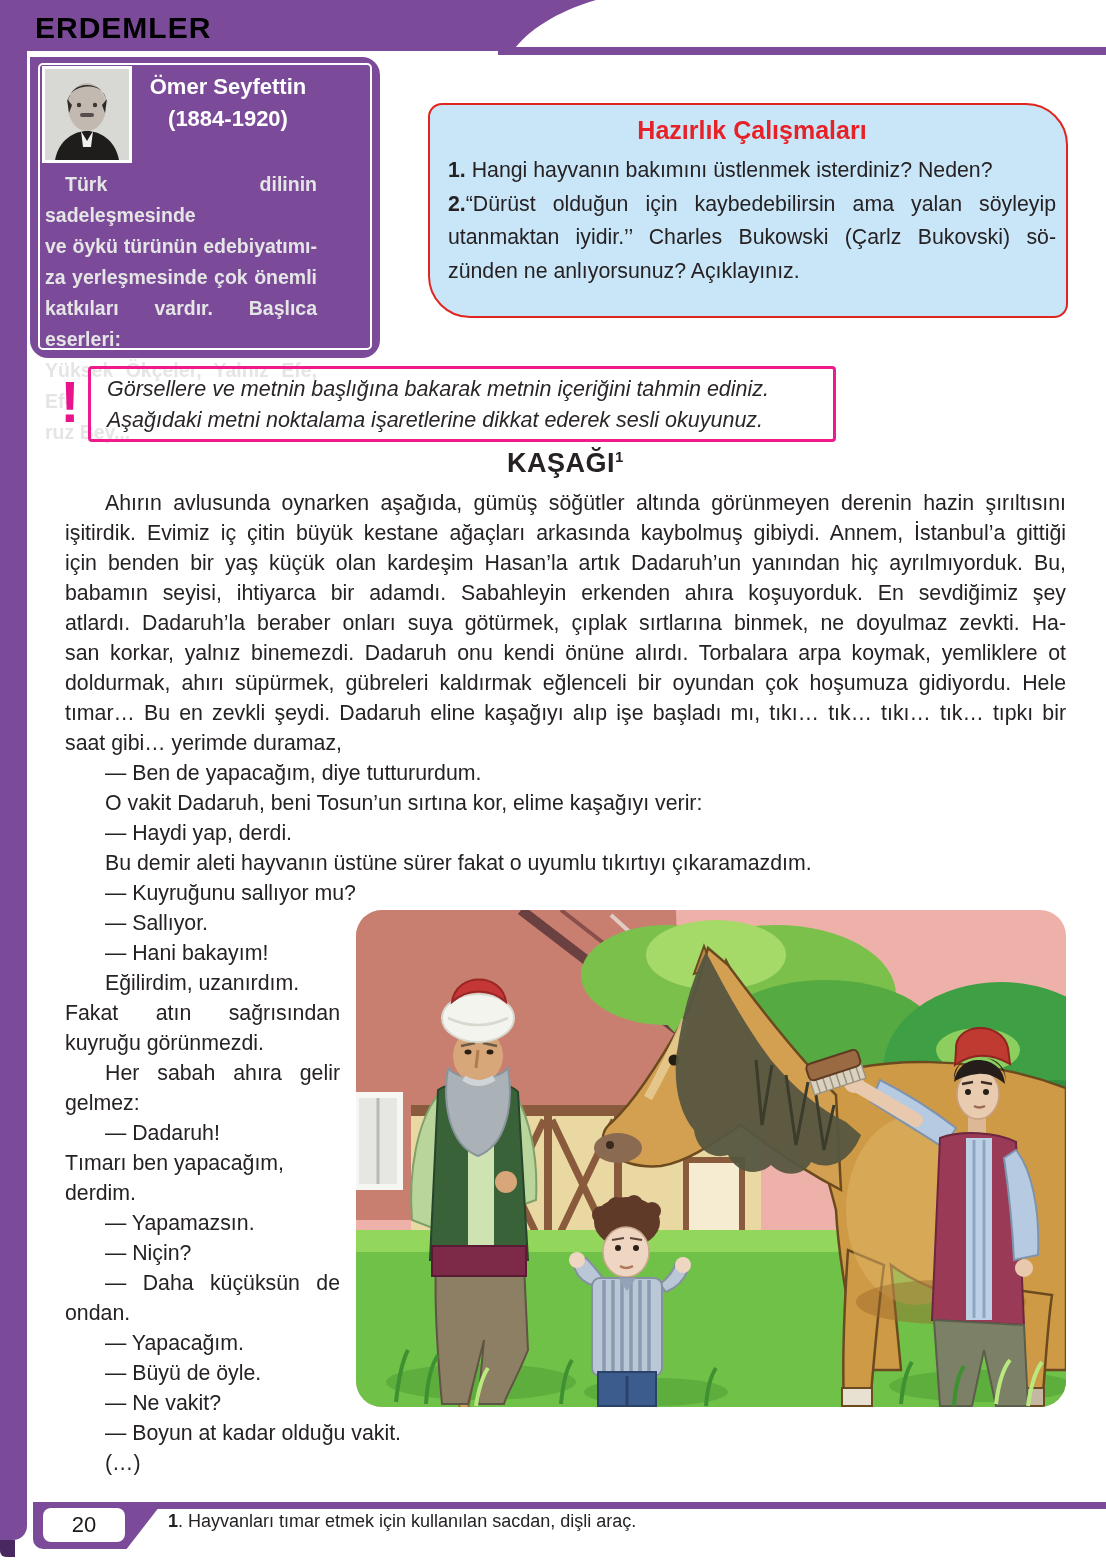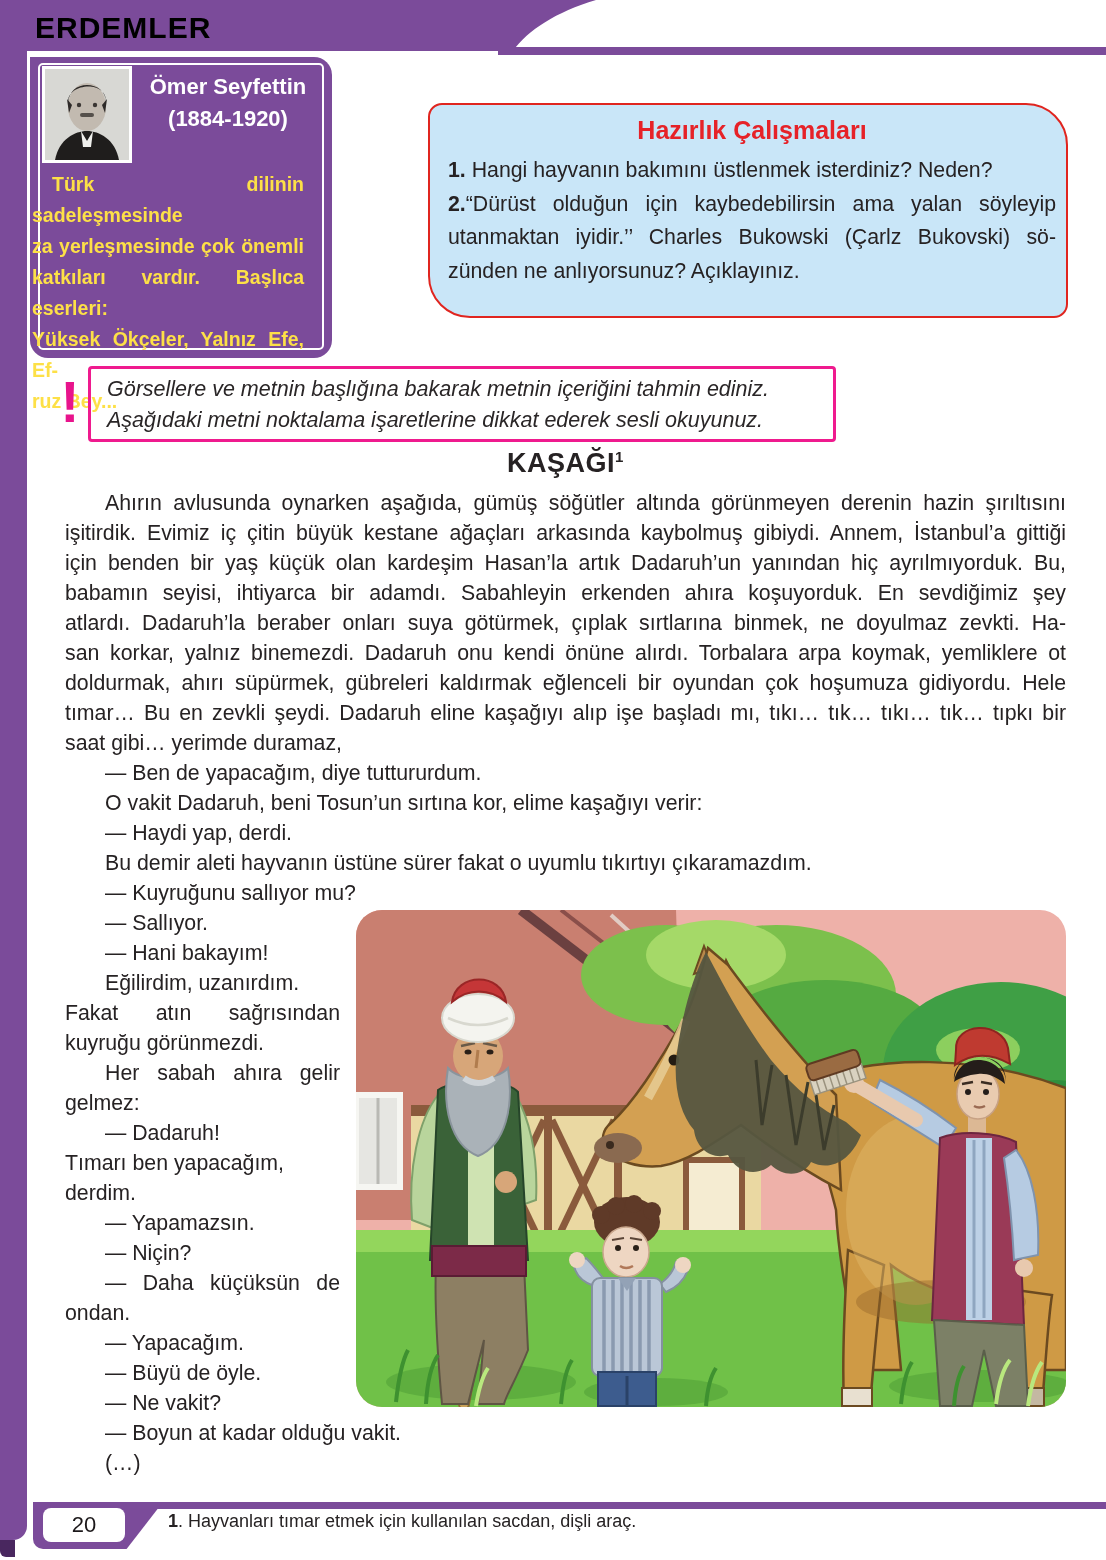--- a/index.html
+++ b/index.html
@@ -13,31 +13,31 @@
   }
   
   .left-strip { position:absolute; left:0; top:0; width:27px; height:1540px;
     background:#7b4b9a; border-bottom-right-radius:14px; }
   .left-strip-tip { position:absolute; left:0; top:1540px; width:15px; height:17px;
     background:#49275f; border-bottom-left-radius:6px; }
   .top-band-svg { position:absolute; left:0; top:0; }
   .header-title { position:absolute; left:35px; top:11px; color:#000000;
     font-size:30px; font-weight:bold; letter-spacing:1px; }
   
-  .author-panel { position:absolute; left:30px; top:57px; width:302px; height:301px;
+  .author-panel { position:absolute; left:30px; top:57px; width:350px; height:301px;
     background:#7b4b9a; border-radius:0 18px 18px 18px; }
   .author-border { position:absolute; left:8px; top:6px; right:8px; bottom:8px;
     border:2px solid #fff; border-radius:5px; }
   .author-photo { position:absolute; left:12px; top:9px; width:90px; height:97px;
     background:#fff; padding:3px; }
   .author-photo svg { display:block; }
   .author-name { position:absolute; left:104px; top:14px; width:188px;
     text-align:center; color:#fff; font-weight:bold; font-size:22px; line-height:32px; }
-  .author-bio { position:absolute; left:2px; top:112px; width:272px;
-    color:#fde047; font-weight:bold; font-size:19.5px; line-height:31px; }
+  .author-bio { position:absolute; left:15px; top:112px; width:272px;
+    color:#e5e5e5; font-weight:bold; font-size:19.5px; line-height:31px; }
   .author-bio .bline { text-align:left; }
   .author-bio .bline.justify { text-align:justify; text-align-last:justify; }
   .author-bio .bline.indent { text-indent:20px; }
   
   .prep-box { position:absolute; left:428px; top:103px; width:640px; height:215px;
     background:#c9e6f8; border:2.5px solid #e0251f; border-radius:14px 42px 14px 42px;
     padding:11px 10px 0 18px; }
   .prep-title { text-align:center; color:#e62228; font-weight:bold; font-size:25px;
     margin-bottom:9px; }
   .prep-line { font-size:21.3px; line-height:33.5px; }
@@ -100,20 +100,21 @@
       <path d="M10,91 C14,70 30,62 42,62 C54,62 70,70 74,91 Z" fill="#1f1d1c"></path>
       <path d="M36,62 L42,72 L48,62 L46,78 L38,78 Z" fill="#efefec"></path>
     </svg>
   </div>
   <div class="author-name">
     <div>Ömer Seyfettin</div>
     <div>(1884-1920)</div>
   </div>
   <div class="author-bio">
       <div class="bline indent justify">Türk dilinin sadeleşmesinde</div>
+      <div class="bline justify">ve öykü türünün edebiyatımı-</div>
       <div class="bline justify">za yerleşmesinde çok önemli</div>
       <div class="bline justify">katkıları vardır. Başlıca eserleri:</div>
       <div class="bline justify">Yüksek Ökçeler, Yalnız Efe,  Ef-</div>
       <div class="bline">ruz Bey...</div>
     </div>
 </div>
 
 <div class="prep-box">
   <div class="prep-title">Hazırlık Çalışmaları</div>
   <div class="prep-line"><span class="marker">1.</span><span> Hangi hayvanın bakımını üstlenmek isterdiniz? Neden?</span></div>

